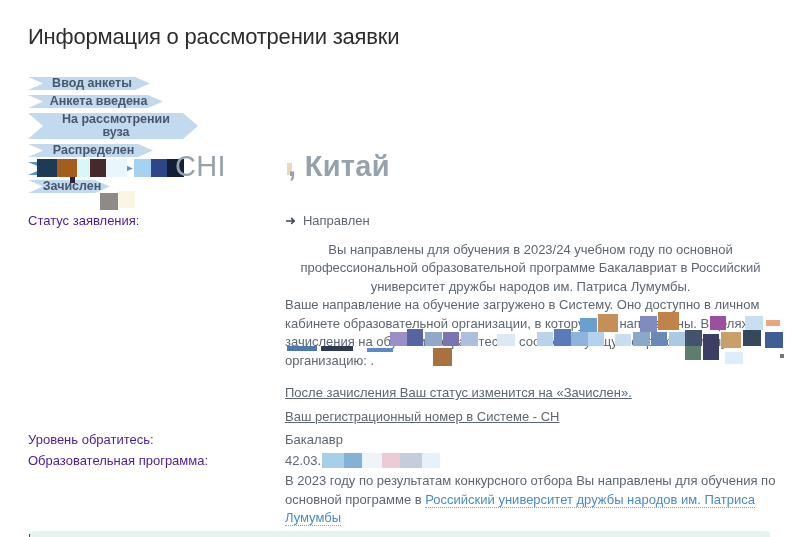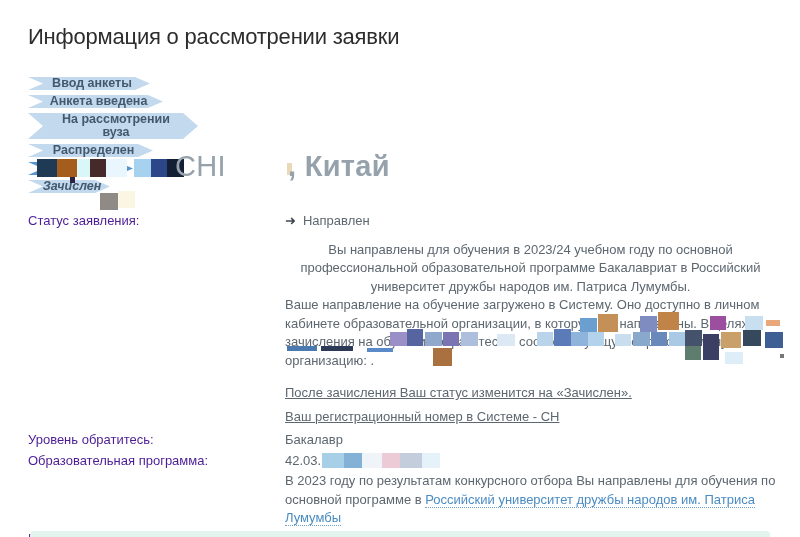--- a/index.html
+++ b/index.html
@@ -61,21 +61,21 @@
       </div>
       <div class="step" style="width: 170px;">
         <span>На рассмотрении вуза</span>
       </div>
       <div class="step" style="width: 125px;">
         <span>Распределен</span>
       </div>
       <div class="step active" style="width: 105px;">
         <span>Направлен</span>
       </div>
-      <div class="step" style="width: 82px; font-style: italic;">
+      <div class="step" style="width: 82px;">
         <span>Зачислен</span>
       </div>
     </div>
 
   <div class="name-row">
     <div class="redaction-group" id="red-name" style="left:37px; top:7px; width:270px; height:55px;">
         <div class="redaction-block" style="left: 0px; top: 4px; width: 20px; height: 18px; background: rgb(31, 58, 85);"></div>
         <div class="redaction-block" style="left: 20px; top: 4px; width: 20px; height: 18px; background: rgb(165, 93, 29);"></div>
         <div class="redaction-block" style="left: 40px; top: 4px; width: 13px; height: 18px; background: rgb(217, 246, 249);"></div>
         <div class="redaction-block" style="left: 53px; top: 4px; width: 16px; height: 18px; background: rgb(70, 42, 43);"></div>

